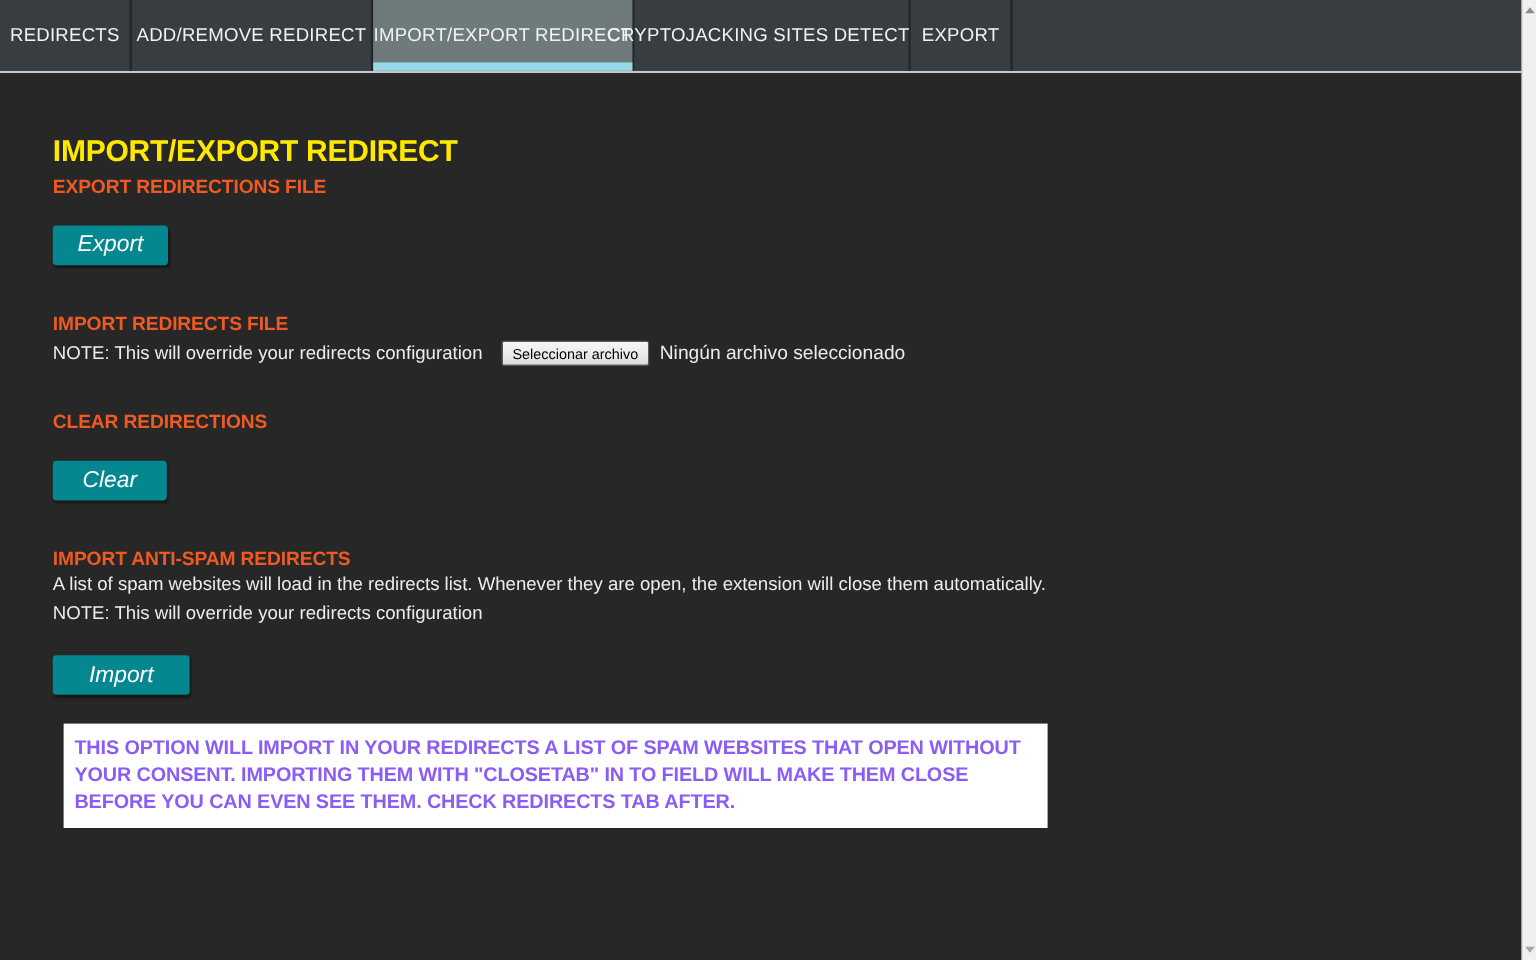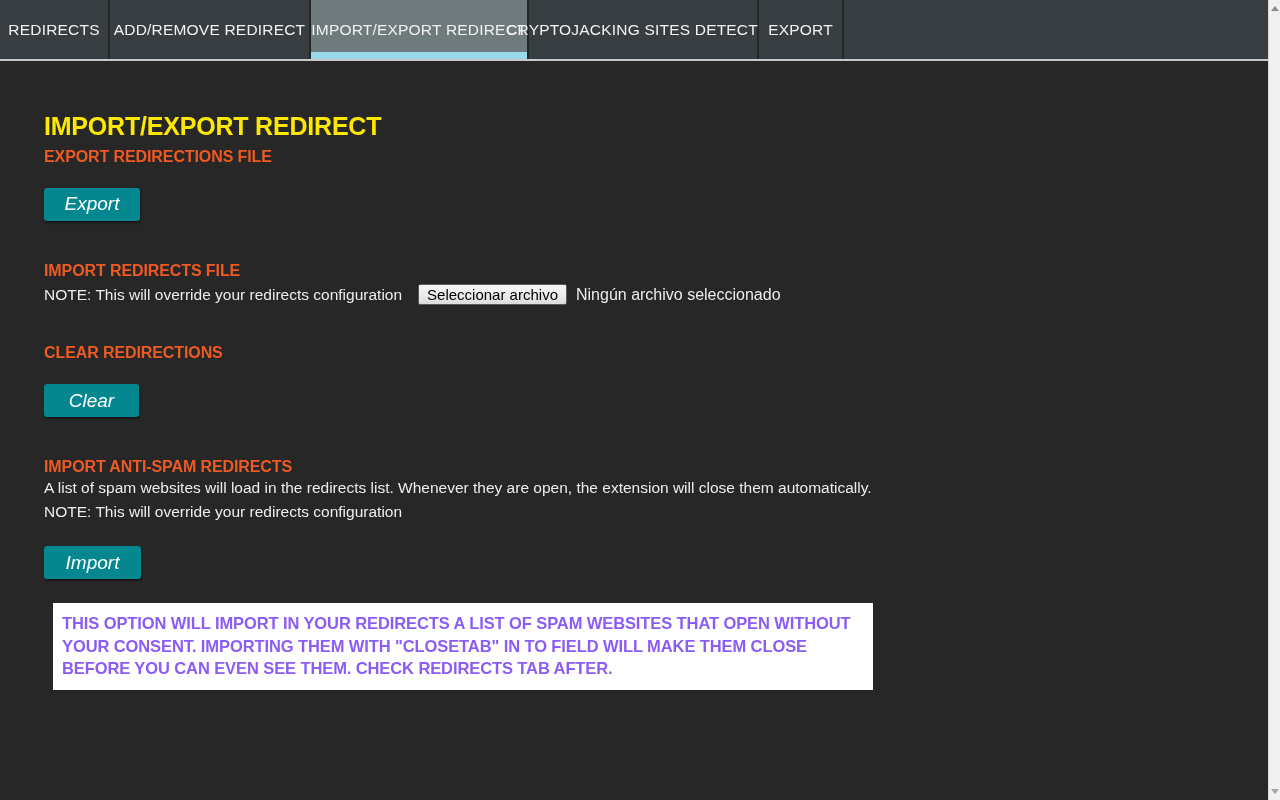--- a/index.html
+++ b/index.html
@@ -102,37 +102,37 @@
     border-radius: 3px;
     cursor: pointer;
     padding: 0 10px;
     height: 33px;
     min-width: 95px;
     font-family: "Liberation Sans", sans-serif;
     box-shadow: 1px 2px 2px rgba(0,0,0,0.45);
   }
   #export-btn { width: 96px; }
   #clear-btn  { width: 90px; }
-  #import-btn { width: 97px; text-align: center; }
+  #import-btn { width: 114px; text-align: center; }
 
   .row-export     { margin-top: 22px; }
   .block-import   { margin-top: 40px; }
   .file-row {
     display: flex;
     align-items: center;
     margin-top: 3px;
   }
   .file-note { margin-right: 16px; }
   .file-btn {
     display: inline-flex;
     align-items: center;
     justify-content: center;
     height: 21px;
     padding: 0 8px;
-    font-size: 15px;
+    font-size: 12px;
     color: #000000;
     background: linear-gradient(to bottom,#f6f6f6 0%, #ededed 45%, #dcdcdc 100%);
     border: 1px solid #5a5a5a;
     border-radius: 2px;
     cursor: pointer;
     font-family: "Liberation Sans", sans-serif;
     white-space: nowrap;
   }
   .file-name {
     margin-left: 9px;

